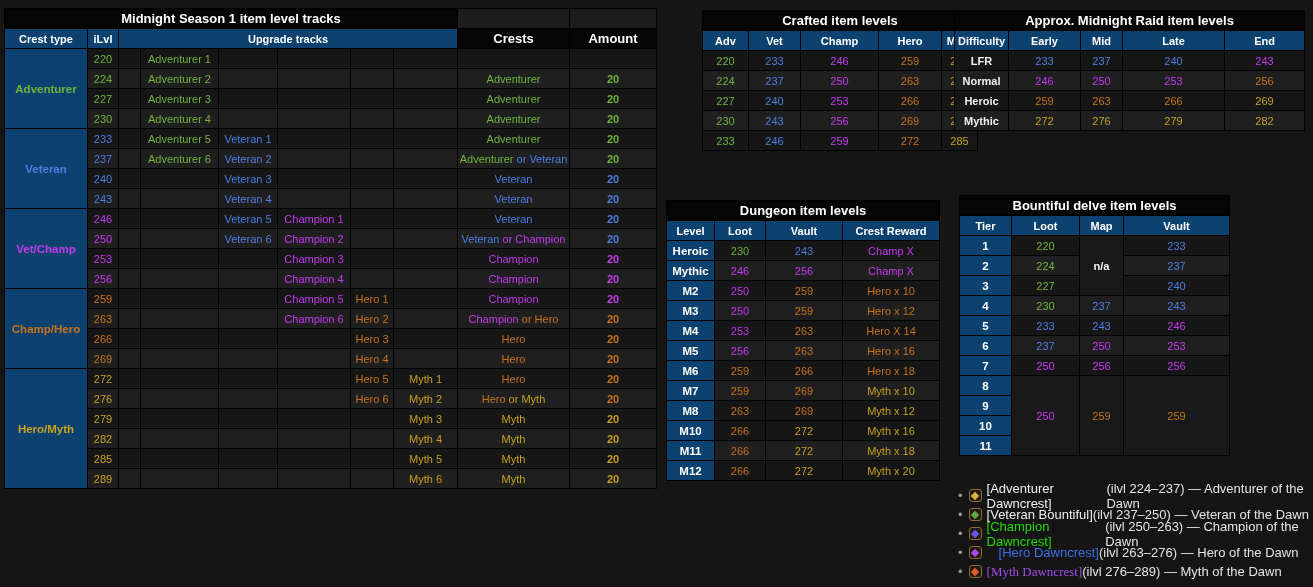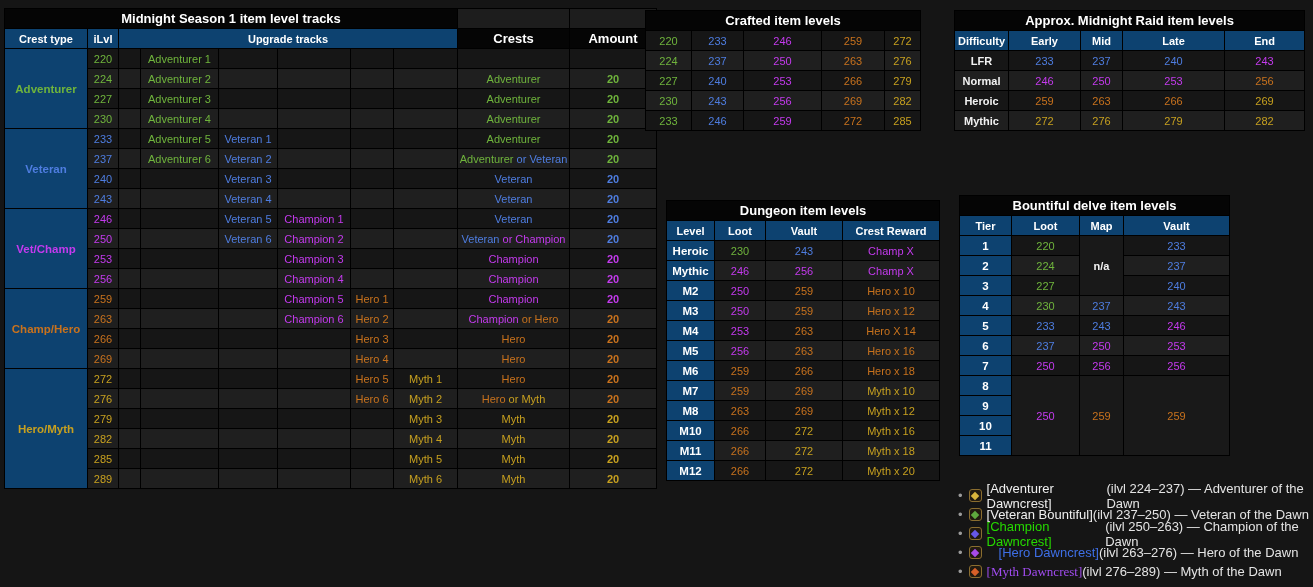--- a/index.html
+++ b/index.html
@@ -303,31 +303,38 @@
           <td></td>
           <td></td>
           <td></td>
           <td class="c-y">Myth 6</td>
           <td class="c-y">Myth</td>
           <td class="c-y bold">20</td>
         </tr>
 </tbody>
     </table>
 
-<table style="left:645px;top:10px;width:275px">
+<table style="left:702px;top:10px;width:275px">
 <colgroup>
         <col style="width:46px">
         <col style="width:52px">
         <col style="width:78px">
         <col style="width:63px">
         <col style="width:36px">
       </colgroup>
 <tbody>
         <tr>
           <th class="tt" colspan="5">Crafted item levels</th>
+        </tr>
+<tr>
+          <th class="hd">Adv</th>
+          <th class="hd">Vet</th>
+          <th class="hd">Champ</th>
+          <th class="hd">Hero</th>
+          <th class="hd">Myth</th>
         </tr>
 <tr class="r0">
           <td class="c-g">220</td>
           <td class="c-b">233</td>
           <td class="c-m">246</td>
           <td class="c-o">259</td>
           <td class="c-y">272</td>
         </tr>
 <tr class="r1">
           <td class="c-g">224</td>

